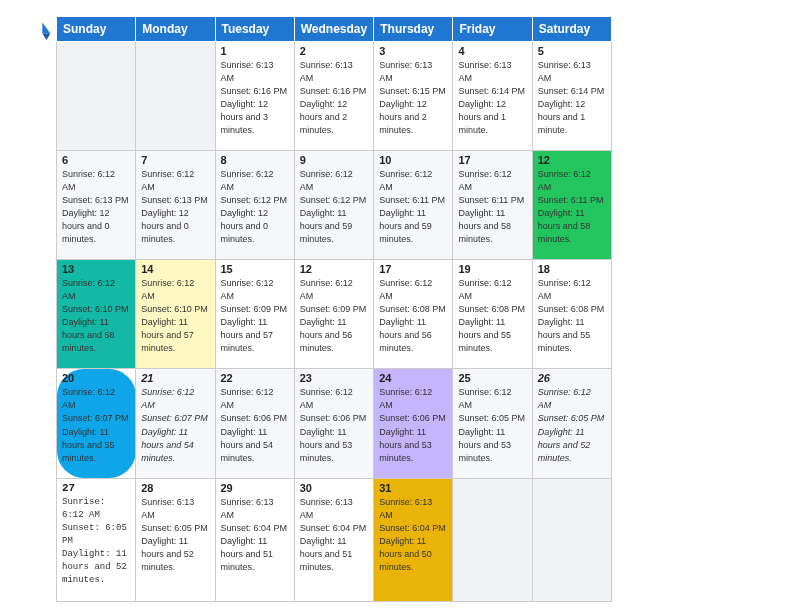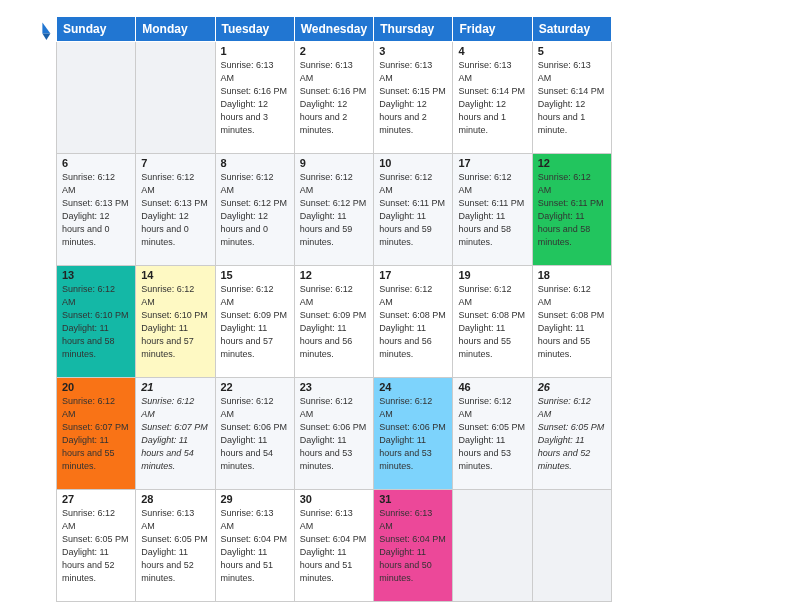--- a/index.html
+++ b/index.html
@@ -289,21 +289,21 @@
           <td style="background: rgb(255, 255, 255);">
             <span class="day-num">18</span>
             <div class="day-detail">
               <div>Sunrise: 6:12 AM</div>
               <div>Sunset: 6:08 PM</div>
               <div>Daylight: 11 hours and 55 minutes.</div>
             </div>
           </td>
         </tr>
         <tr>
-          <td style="background: #f97316;">
+          <td style="background: #0ea5e9; border-radius: 27px;">
             <span class="day-num">20</span>
             <div class="day-detail">
               <div>Sunrise: 6:12 AM</div>
               <div>Sunset: 6:07 PM</div>
               <div>Daylight: 11 hours and 55 minutes.</div>
             </div>
           </td>
           <td style="background: rgb(245, 247, 250); font-style: italic;">
             <span class="day-num">21</span>
             <div class="day-detail">
@@ -321,47 +321,47 @@
             </div>
           </td>
           <td style="background: rgb(245, 247, 250);">
             <span class="day-num">23</span>
             <div class="day-detail">
               <div>Sunrise: 6:12 AM</div>
               <div>Sunset: 6:06 PM</div>
               <div>Daylight: 11 hours and 53 minutes.</div>
             </div>
           </td>
-          <td style="background: #7dd3fc; margin-top: 36px;">
+          <td style="background: #c4b5fd; margin-top: 36px;">
             <span class="day-num">24</span>
             <div class="day-detail">
               <div>Sunrise: 6:12 AM</div>
               <div>Sunset: 6:06 PM</div>
               <div>Daylight: 11 hours and 53 minutes.</div>
             </div>
           </td>
           <td style="background: rgb(245, 247, 250);">
-            <span class="day-num">46</span>
+            <span class="day-num">25</span>
             <div class="day-detail">
               <div>Sunrise: 6:12 AM</div>
               <div>Sunset: 6:05 PM</div>
               <div>Daylight: 11 hours and 53 minutes.</div>
             </div>
           </td>
           <td style="background: rgb(245, 247, 250); font-style: italic;">
             <span class="day-num">26</span>
             <div class="day-detail">
               <div>Sunrise: 6:12 AM</div>
               <div>Sunset: 6:05 PM</div>
               <div>Daylight: 11 hours and 52 minutes.</div>
             </div>
           </td>
         </tr>
         <tr>
-          <td style="background: rgb(255, 255, 255);">
+          <td style="background: rgb(255, 255, 255); font-family: Liberation Mono, monospace;">
             <span class="day-num">27</span>
             <div class="day-detail">
               <div>Sunrise: 6:12 AM</div>
               <div>Sunset: 6:05 PM</div>
               <div>Daylight: 11 hours and 52 minutes.</div>
             </div>
           </td>
           <td style="background: rgb(255, 255, 255);">
             <span class="day-num">28</span>
             <div class="day-detail">
@@ -379,21 +379,21 @@
             </div>
           </td>
           <td style="background: rgb(255, 255, 255);">
             <span class="day-num">30</span>
             <div class="day-detail">
               <div>Sunrise: 6:13 AM</div>
               <div>Sunset: 6:04 PM</div>
               <div>Daylight: 11 hours and 51 minutes.</div>
             </div>
           </td>
-          <td style="background: #ec4899;">
+          <td style="background: #eab308;">
             <span class="day-num">31</span>
             <div class="day-detail">
               <div>Sunrise: 6:13 AM</div>
               <div>Sunset: 6:04 PM</div>
               <div>Daylight: 11 hours and 50 minutes.</div>
             </div>
           </td>
           <td class="empty-cell"></td>
           <td class="empty-cell"></td>
         </tr>

